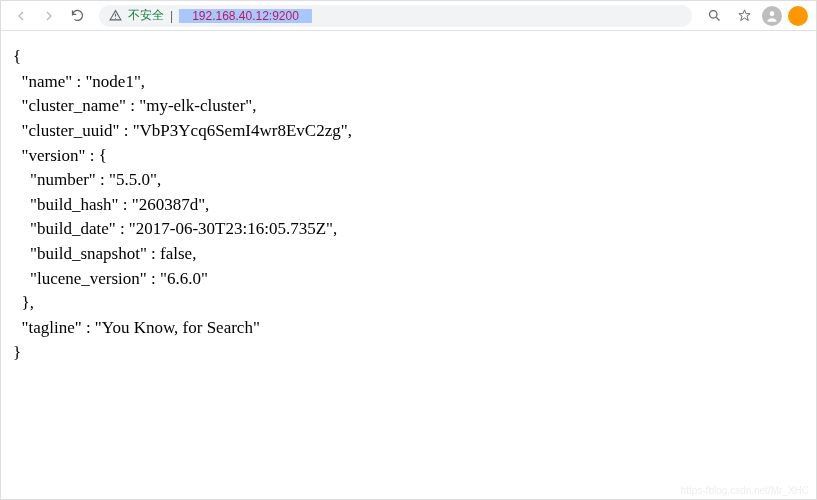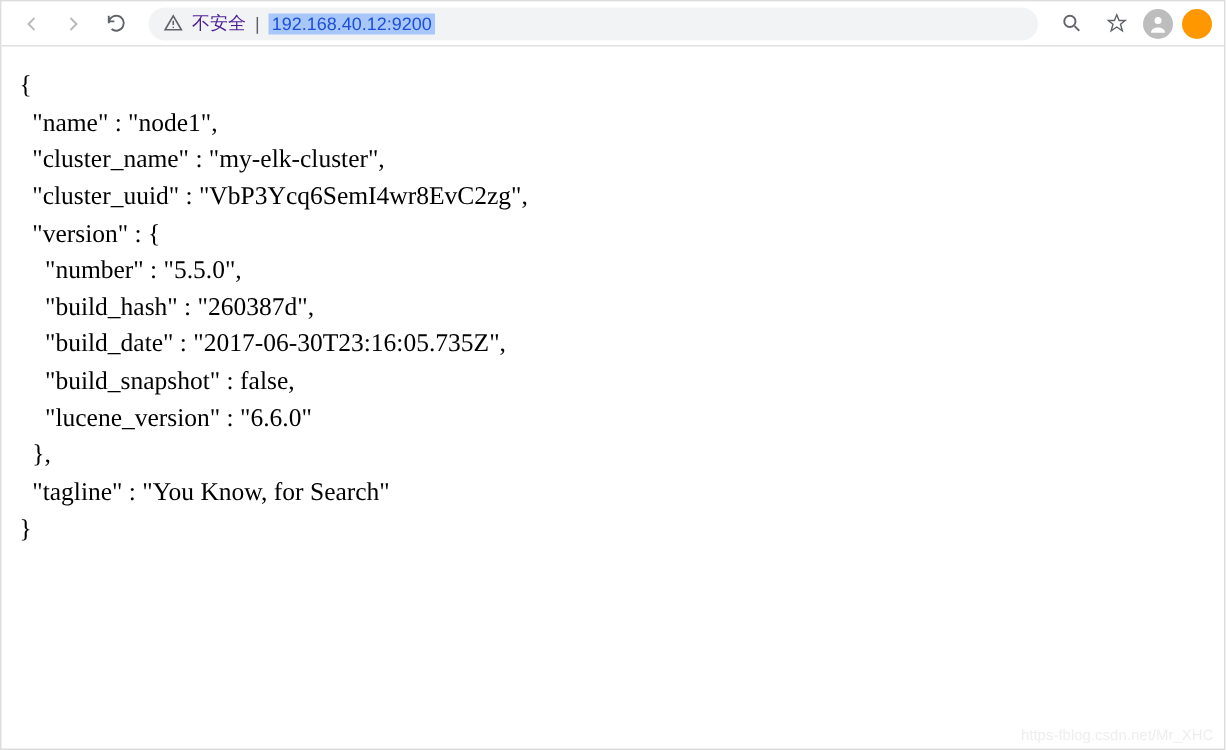--- a/index.html
+++ b/index.html
@@ -38,25 +38,25 @@
       background: #f1f3f4;
       border-radius: 12px;
       display: flex;
       align-items: center;
       padding: 0 10px;
       margin: 0 6px;
       font-size: 12px;
       color: #5f6368;
       gap: 6px;
     }
-    .insecure-label { color: #4c1d95; text-align: center; }
+    .insecure-label { color: #15803d; text-align: center; }
     .url-text {
       background: #a8c7fa;
-      color: #1d4ed8;
-      padding: 0 2px;
+      color: #be185d;
+      padding: 0 13px;
     }
     .right-icons {
       display: flex;
       align-items: center;
       gap: 6px;
     }
     .circle-icon {
       width: 20px;
       height: 20px;
       border-radius: 50%;

